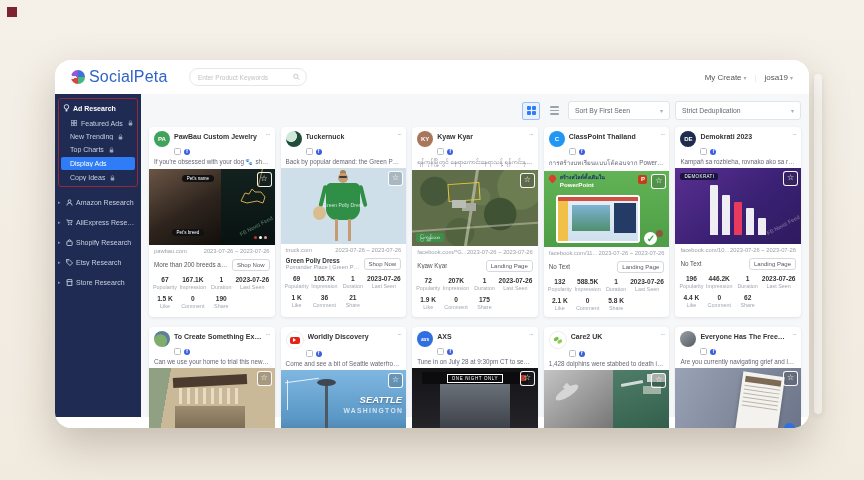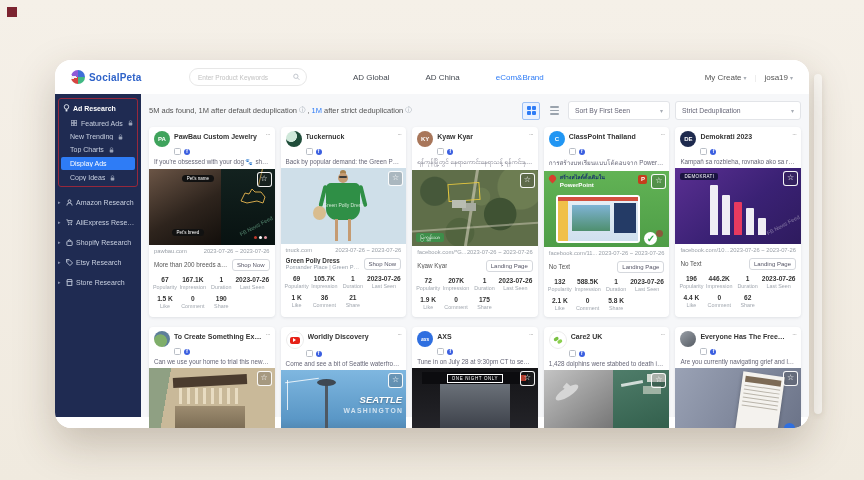--- a/index.html
+++ b/index.html
@@ -10,21 +10,21 @@
   .scroll-pill{position:absolute;left:814px;top:74px;width:8px;height:340px;background:#fcfaf6;
        border-radius:4px;box-shadow:0 2px 6px rgba(90,70,40,.12);}
   .app-window{position:absolute;left:55px;top:60px;width:754px;height:368px;background:#fff;
        border-radius:16px;box-shadow:0 16px 40px rgba(70,50,30,.25);overflow:hidden;
        display:flex;flex-direction:column;}
   
   .topbar{height:34px;display:flex;align-items:center;padding:0 16px;background:#fff;flex-shrink:0;}
   .logo{display:flex;align-items:center;gap:4px;width:104px;flex-shrink:0;}
   .logo-pie{width:14px;height:14px;border-radius:50%;
        background:conic-gradient(#3f6fd8 0 90deg,#41b883 90deg 180deg,#d64541 180deg 250deg,#f2f2f2 250deg 285deg,#8e5bd8 285deg 360deg);}
-  .logo-text{font-size:10px;font-weight:bold;color:#2f63c9;letter-spacing:.2px;}
+  .logo-text{font-size:16px;font-weight:normal;color:#2f63c9;letter-spacing:.2px;}
   .search{display:flex;align-items:center;margin-left:14px;width:104px;height:16px;
        border:1px solid #e7e7e7;border-radius:9px;padding:0 6px;background:#fff;}
   .search input{border:none;outline:none;width:100%;font-size:6.5px;color:#666;background:transparent;
        font-family:"Liberation Sans",sans-serif;}
   .search input::placeholder{color:#c2c2c2;}
   .nav{display:flex;gap:36px;margin-left:46px;font-size:8px;color:#454a52;}
   .nav-item{cursor:pointer;white-space:nowrap;}
   .nav-item.active{color:#2e7cf6;}
   .top-right{margin-left:auto;display:flex;align-items:center;gap:8px;font-size:8px;color:#555;}
   .chev{font-size:6px;color:#a8adb5;margin-left:2px;}
@@ -214,25 +214,20 @@
       <span class="logo-pie"></span>
       <span class="logo-text">SocialPeta</span>
     </div>
     <div class="search">
       <input type="text" placeholder="Enter Product Keywords" style="">
       <svg width="8" height="8" viewBox="0 0 10 10">
         <circle cx="4" cy="4" r="3" fill="none" stroke="#b9bec6" stroke-width="1.2"></circle>
         <line x1="6.4" y1="6.4" x2="9" y2="9" stroke="#b9bec6" stroke-width="1.2"></line>
       </svg>
     </div>
-    <div class="nav">
-      <span class="nav-item">AD Global</span>
-      <span class="nav-item">AD China</span>
-      <span class="nav-item active">eCom&amp;Brand</span>
-    </div>
     <div class="top-right">
       <span>
         <span>My Create</span><span class="chev">▾</span>
       </span>
       <span class="tr-div">|</span>
       <span>
         <span>josa19</span><span class="chev">▾</span>
       </span>
     </div>
   </div>
@@ -346,28 +341,20 @@
               <path d="M1 3 L1.5 0.5 h5 L7 3" fill="none" stroke="#c7cfdf"></path>
               <rect x="1.3" y="3" width="5.4" height="4.3" fill="none" stroke="#c7cfdf"></rect>
             </svg>
         </span>
         <span class="side-label">Store Research</span>
       </div>
     </div>
 
     <div class="main">
       <div class="toolbar">
-        <div class="summary">
-          <span>5M ads found, 1M after default deduplication</span>
-          <span class="info">ⓘ</span>
-          <span>,</span>
-          <span class="hl">1M</span>
-          <span>after strict deduplication</span>
-          <span class="info">ⓘ</span>
-        </div>
         <div class="controls">
           <div class="view-btn vb-grid">
             <div class="gg">
                 <span></span>
                 <span></span>
                 <span></span>
                 <span></span>
               </div>
           </div>
           <div class="view-btn vb-list">

